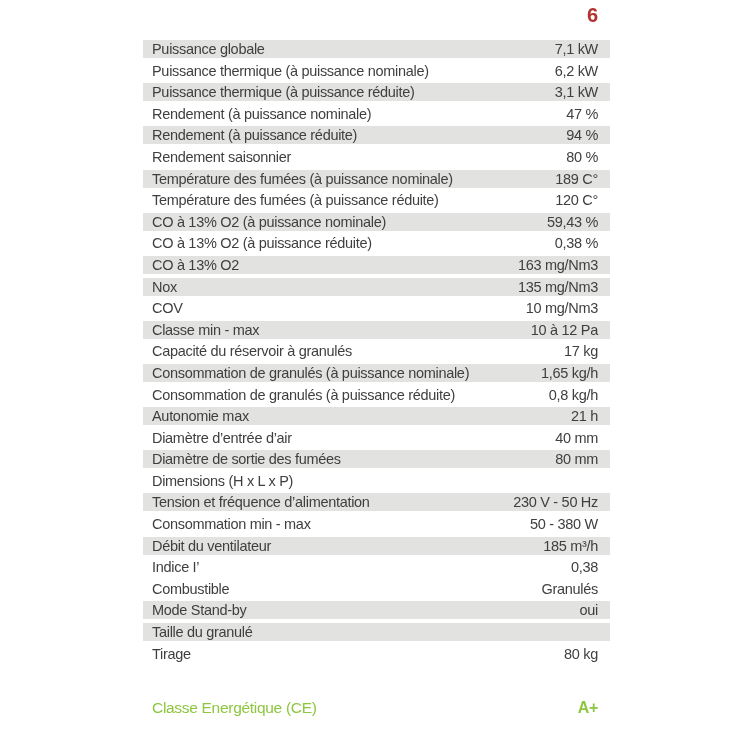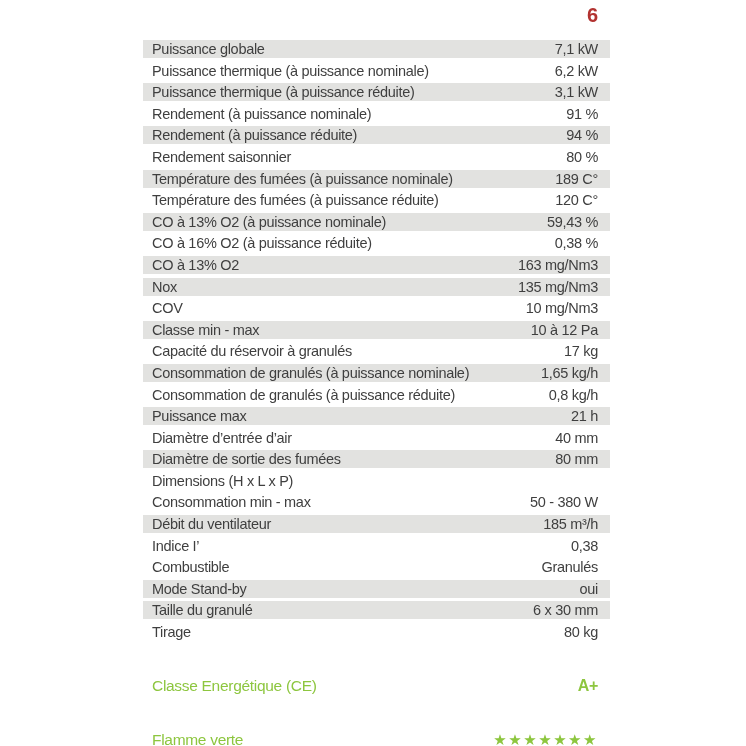--- a/index.html
+++ b/index.html
@@ -90,21 +90,21 @@
     <span class="row-value">6,2 kW</span>
   </div>
 
   <div class="row alt">
     <span class="row-label">Puissance thermique (à puissance réduite)</span>
     <span class="row-value">3,1 kW</span>
   </div>
 
   <div class="row">
     <span class="row-label">Rendement (à puissance nominale)</span>
-    <span class="row-value">91 %</span>
+    <span class="row-value">47 %</span>
   </div>
 
   <div class="row alt">
     <span class="row-label">Rendement (à puissance réduite)</span>
     <span class="row-value">94 %</span>
   </div>
 
   <div class="row">
     <span class="row-label">Rendement saisonnier</span>
     <span class="row-value">80 %</span>
@@ -119,21 +119,21 @@
     <span class="row-label">Température des fumées (à puissance réduite)</span>
     <span class="row-value">120 C°</span>
   </div>
 
   <div class="row alt">
     <span class="row-label">CO à 13% O2 (à puissance nominale)</span>
     <span class="row-value">59,43 %</span>
   </div>
 
   <div class="row">
-    <span class="row-label">CO à 16% O2 (à puissance réduite)</span>
+    <span class="row-label">CO à 13% O2 (à puissance réduite)</span>
     <span class="row-value">0,38 %</span>
   </div>
 
   <div class="row alt">
     <span class="row-label">CO à 13% O2</span>
     <span class="row-value">163 mg/Nm3</span>
   </div>
 
 
   <div class="row alt">
@@ -160,38 +160,42 @@
     <span class="row-label">Consommation de granulés (à puissance nominale)</span>
     <span class="row-value">1,65 kg/h</span>
   </div>
 
   <div class="row">
     <span class="row-label">Consommation de granulés (à puissance réduite)</span>
     <span class="row-value">0,8 kg/h</span>
   </div>
 
   <div class="row alt">
-    <span class="row-label">Puissance max</span>
+    <span class="row-label">Autonomie max</span>
     <span class="row-value">21 h</span>
   </div>
 
   <div class="row">
     <span class="row-label">Diamètre d’entrée d’air</span>
     <span class="row-value">40 mm</span>
   </div>
 
   <div class="row alt">
     <span class="row-label">Diamètre de sortie des fumées</span>
     <span class="row-value">80 mm</span>
   </div>
 
   <div class="row">
     <span class="row-label">Dimensions (H x L x P)</span>
   </div>
 
+  <div class="row alt">
+    <span class="row-label">Tension et fréquence d’alimentation</span>
+    <span class="row-value">230 V - 50 Hz</span>
+  </div>
 
   <div class="row">
     <span class="row-label">Consommation min - max</span>
     <span class="row-value">50 - 380 W</span>
   </div>
 
   <div class="row alt">
     <span class="row-label">Débit du ventilateur</span>
     <span class="row-value">185 m³/h</span>
   </div>
@@ -206,21 +210,20 @@
     <span class="row-value">Granulés</span>
   </div>
 
   <div class="row alt">
     <span class="row-label">Mode Stand-by</span>
     <span class="row-value">oui</span>
   </div>
 
   <div class="row alt">
     <span class="row-label">Taille du granulé</span>
-    <span class="row-value">6 x 30 mm</span>
   </div>
 
   <div class="row">
     <span class="row-label">Tirage</span>
     <span class="row-value">80 kg</span>
   </div>
 
   <div class="row green">
     <span class="row-label">Classe Energétique (CE)</span>
     <span class="row-value">A+</span>

